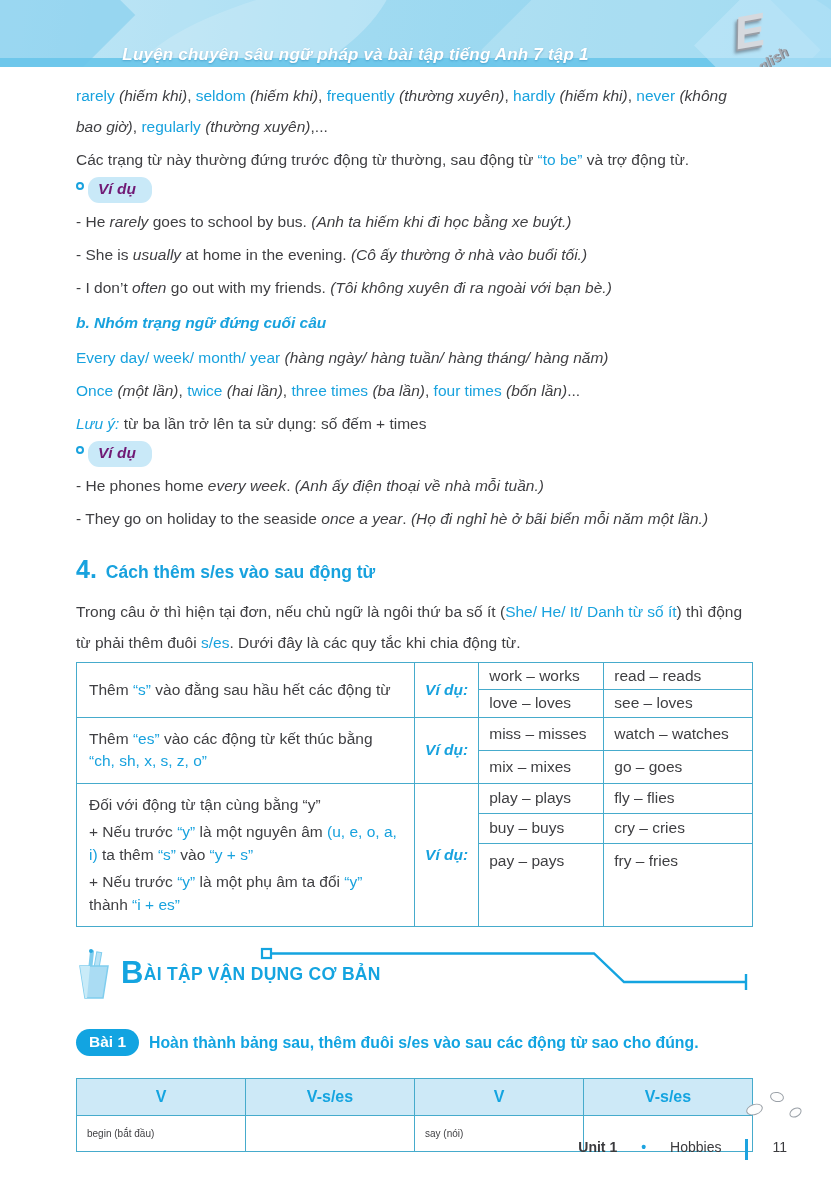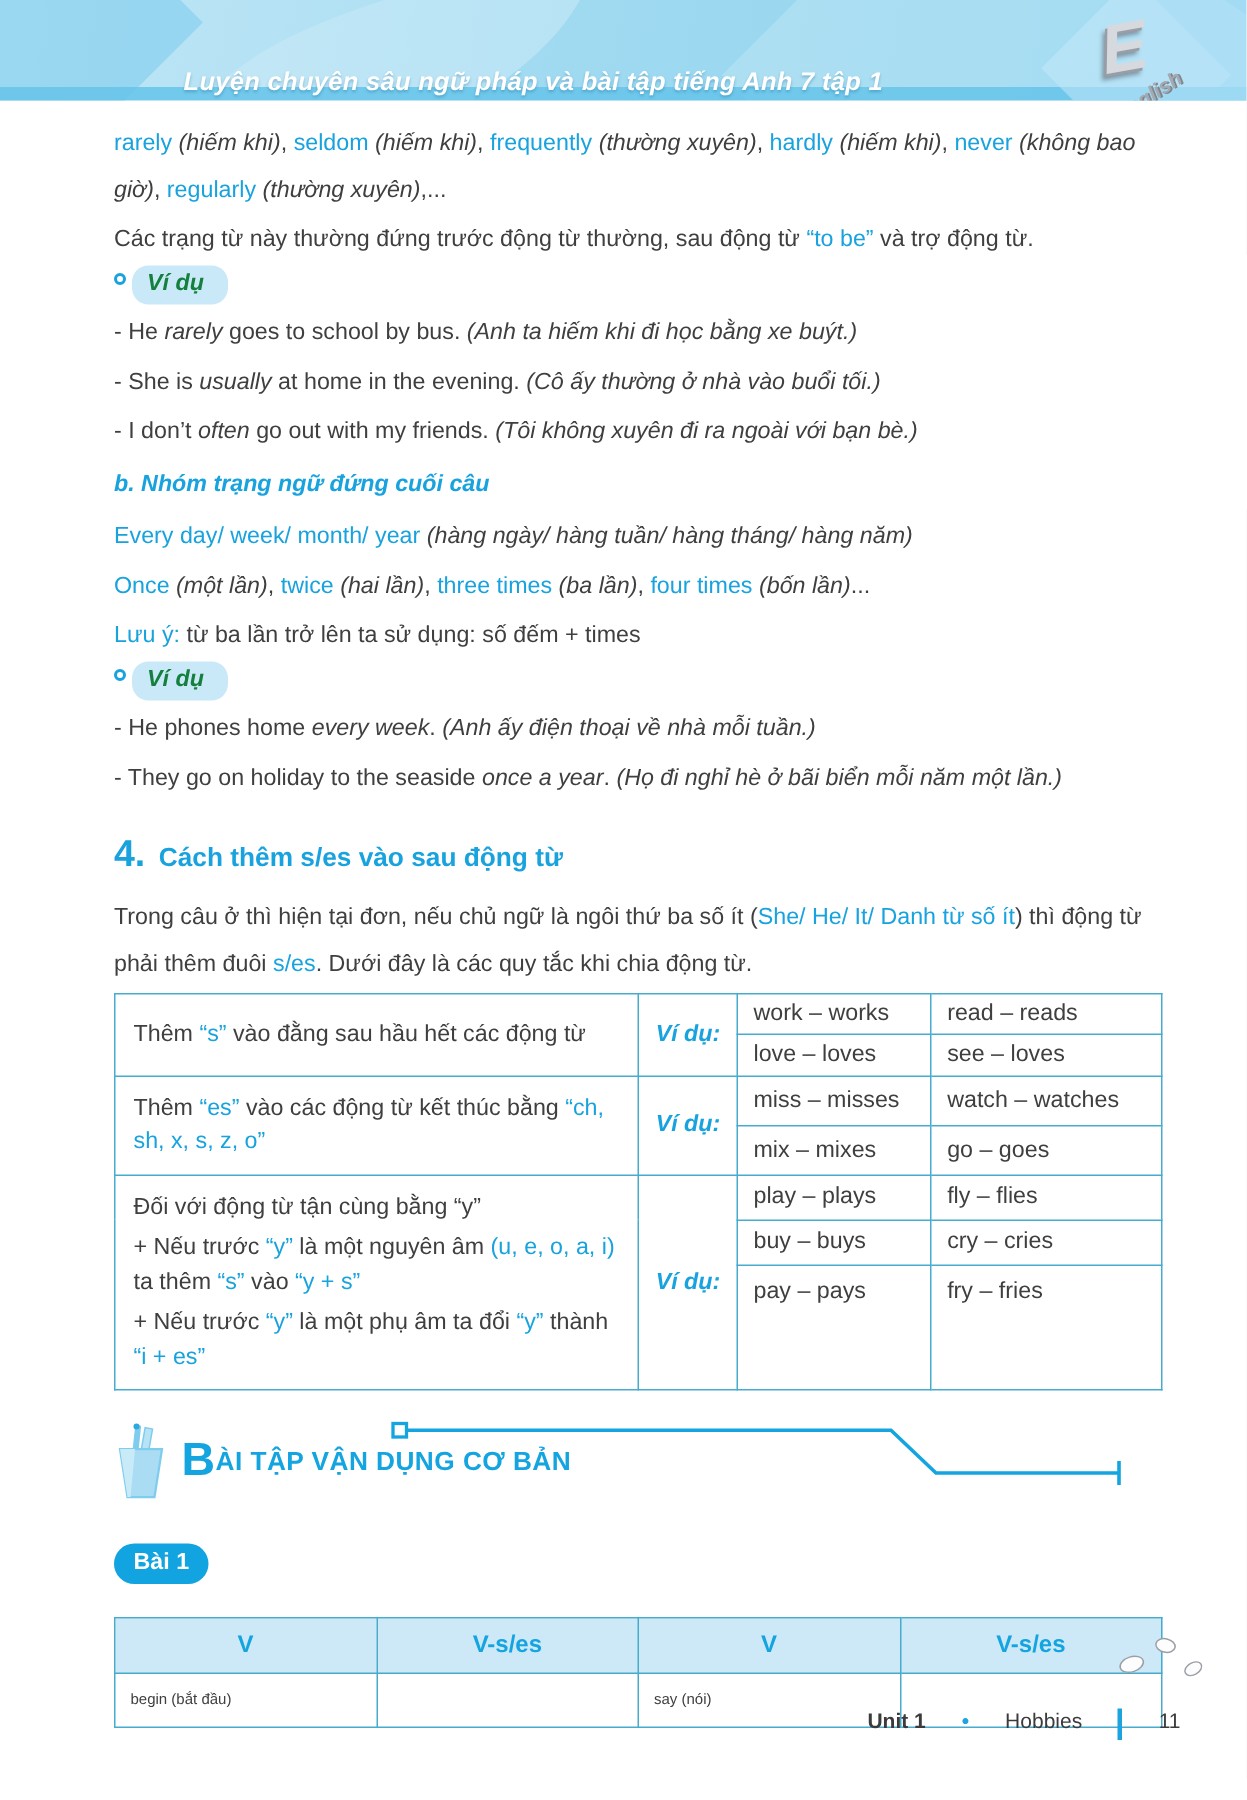--- a/index.html
+++ b/index.html
@@ -28,28 +28,28 @@
   .logo { position: absolute; right: 8px; top: 2px; width: 125px; height: 86px; }
   .logo-diamond { position: absolute; right: -34px; top: -24px; width: 135px; height: 135px;
     background: rgba(195,232,249,.55); transform: rotate(45deg); }
   .logo-e { position: absolute; left: 36px; top: 2px; font-size: 46px; font-weight: 800;
     font-style: italic; color: #d6d9de; transform: rotate(-10deg);
     text-shadow: -2px 2px 0 #999ea6, -4px 4px 3px rgba(60,60,70,.45); }
   .logo-word { position: absolute; left: 42px; top: 54px; font-size: 14px; font-weight: 700;
     font-style: italic; color: #a4aab2; transform: rotate(-33deg);
     text-shadow: 1px 1px 0 #7f858e; }
   
-  .content { position: relative; padding: 13px 56px 0 76px; font-size: 15.5px; line-height: 2.0; }
+  .content { position: relative; padding: 13px 78px 0 76px; font-size: 15.5px; line-height: 2.0; }
   .para { margin: 0 0 2px 0; }
   .heading-b { color: #18a2de; font-weight: 700; font-style: italic; margin: 4px 0 4px 0; }
   .vidu-badge { display: flex; align-items: center; margin: 3px 0 4px 0; height: 24px; }
   .vb-circle { width: 8px; height: 8px; border: 2px solid #18a2de; border-radius: 50%;
     margin-right: 4px; margin-top: -8px; }
   .vb-pill { background: #c9e9f8; border-radius: 11px; padding: 0 16px 2px 10px;
-    font-weight: 700; font-style: italic; font-size: 15.5px; color: #15803d; line-height: 1.5; }
+    font-weight: 700; font-style: italic; font-size: 15.5px; color: #701a75; line-height: 1.5; }
   .sec4 { display: flex; align-items: baseline; gap: 9px; margin: 10px 0 2px 0; }
   .sec4-num { color: #18a2de; font-weight: 800; font-size: 25px; }
   .sec4-title { color: #18a2de; font-weight: 700; font-size: 17.5px; }
   
   #table1 { width: 100%; border-collapse: collapse; margin-top: 4px; table-layout: fixed; }
   #table1 td { border: 1.6px solid #46abcc; padding: 2px 10px; line-height: 1.45;
     vertical-align: middle; }
   #table1 td.rule { width: 50%; padding: 5px 12px; vertical-align: middle; }
   #table1 td.rule .rpara { margin: 5px 0; }
   #table1 td.vidu { width: 9.5%; color: #18a2de; font-weight: 700; font-style: italic;
@@ -116,21 +116,21 @@
     </div>
 
     <p class="para"><span>- He </span><span style="font-style: italic;">rarely</span><span> goes to school by bus. </span><span style="font-style: italic;">(Anh ta hiếm khi đi học bằng xe buýt.)</span></p>
     <p class="para"><span>- She is </span><span style="font-style: italic;">usually</span><span> at home in the evening. </span><span style="font-style: italic;">(Cô ấy thường ở nhà vào buổi tối.)</span></p>
     <p class="para"><span>- I don’t </span><span style="font-style: italic;">often</span><span> go out with my friends. </span><span style="font-style: italic;">(Tôi không xuyên đi ra ngoài với bạn bè.)</span></p>
 
     <p class="heading-b">b. Nhóm trạng ngữ đứng cuối câu</p>
 
     <p class="para"><span style="color: rgb(24, 162, 222);">Every day/ week/ month/ year</span><span> </span><span style="font-style: italic;">(hàng ngày/ hàng tuần/ hàng tháng/ hàng năm)</span></p>
     <p class="para"><span style="color: rgb(24, 162, 222);">Once</span><span> </span><span style="font-style: italic;">(một lần)</span><span>, </span><span style="color: rgb(24, 162, 222);">twice</span><span> </span><span style="font-style: italic;">(hai lần)</span><span>, </span><span style="color: rgb(24, 162, 222);">three times</span><span> </span><span style="font-style: italic;">(ba lần)</span><span>, </span><span style="color: rgb(24, 162, 222);">four times</span><span> </span><span style="font-style: italic;">(bốn lần)</span><span>...</span></p>
-    <p class="para"><span style="color: rgb(24, 162, 222); ">Lưu ý:</span><span> từ ba lần trở lên ta sử dụng: số đếm + times</span></p>
+    <p class="para"><span style="color: rgb(24, 162, 222); font-style: italic;">Lưu ý:</span><span> từ ba lần trở lên ta sử dụng: số đếm + times</span></p>
 
     <div class="vidu-badge">
       <span class="vb-circle"></span>
       <span class="vb-pill">Ví dụ</span>
     </div>
 
     <p class="para"><span>- He phones home </span><span style="font-style: italic;">every week</span><span>. </span><span style="font-style: italic;">(Anh ấy điện thoại về nhà mỗi tuần.)</span></p>
     <p class="para"><span>- They go on holiday to the seaside </span><span style="font-style: italic;">once a year</span><span>. </span><span style="font-style: italic;">(Họ đi nghỉ hè ở bãi biển mỗi năm một lần.)</span></p>
 
     <div class="sec4">
@@ -204,20 +204,21 @@
       <h2><span class="big-b">B</span><span>ÀI TẬP VẬN DỤNG CƠ BẢN</span></h2>
       <svg class="deco-line" width="500" height="62" viewBox="0 0 500 62">
         <rect x="0" y="12" width="9" height="9" fill="#ffffff" stroke="#14a4e0" stroke-width="2.2"></rect>
         <polyline points="9,16.5 332,16.5 362,45 484,45" fill="none" stroke="#14a4e0" stroke-width="2.4"></polyline>
         <line x1="484" y1="37" x2="484" y2="53" stroke="#14a4e0" stroke-width="2.4"></line>
       </svg>
     </div>
 
     <div class="bai1-row">
       <span class="bai1-badge">Bài 1</span>
+      <span class="bai1-text">Hoàn thành bảng sau, thêm đuôi s/es vào sau các động từ sao cho đúng.</span>
     </div>
 
     <table id="table2">
       <thead>
           <tr>
             <th>V</th>
             <th>V-s/es</th>
             <th>V</th>
             <th>V-s/es</th>
           </tr>

